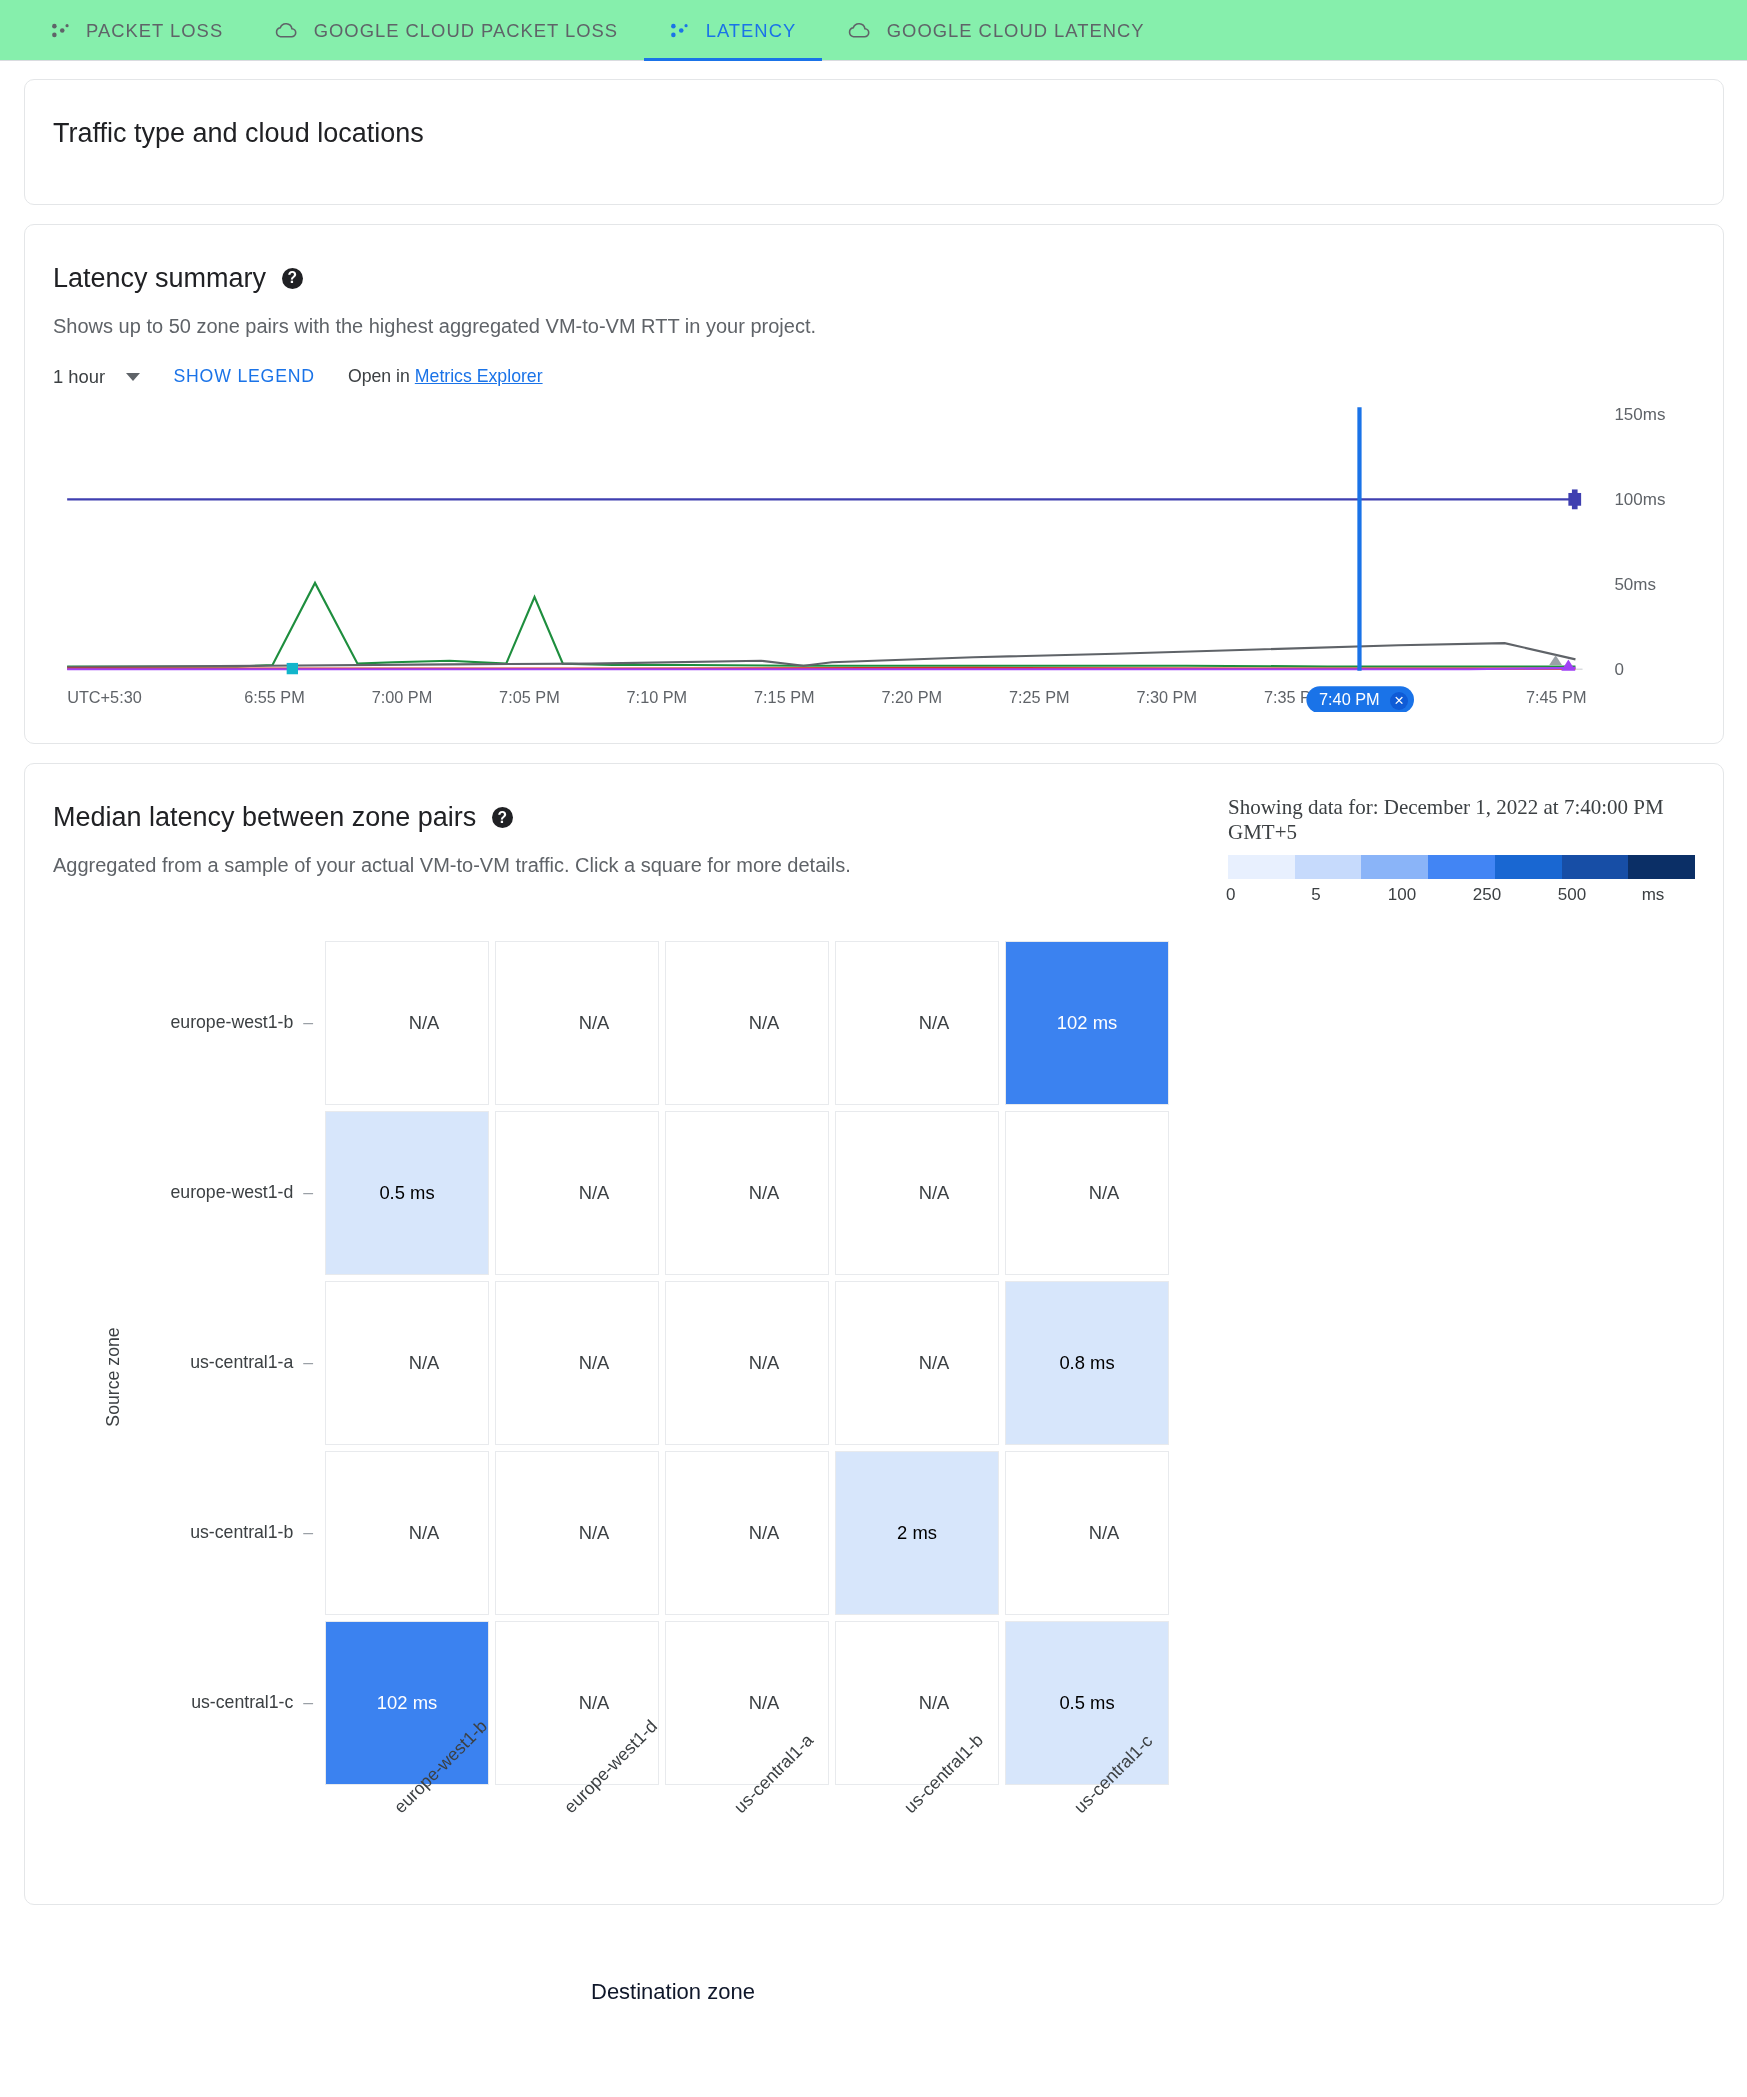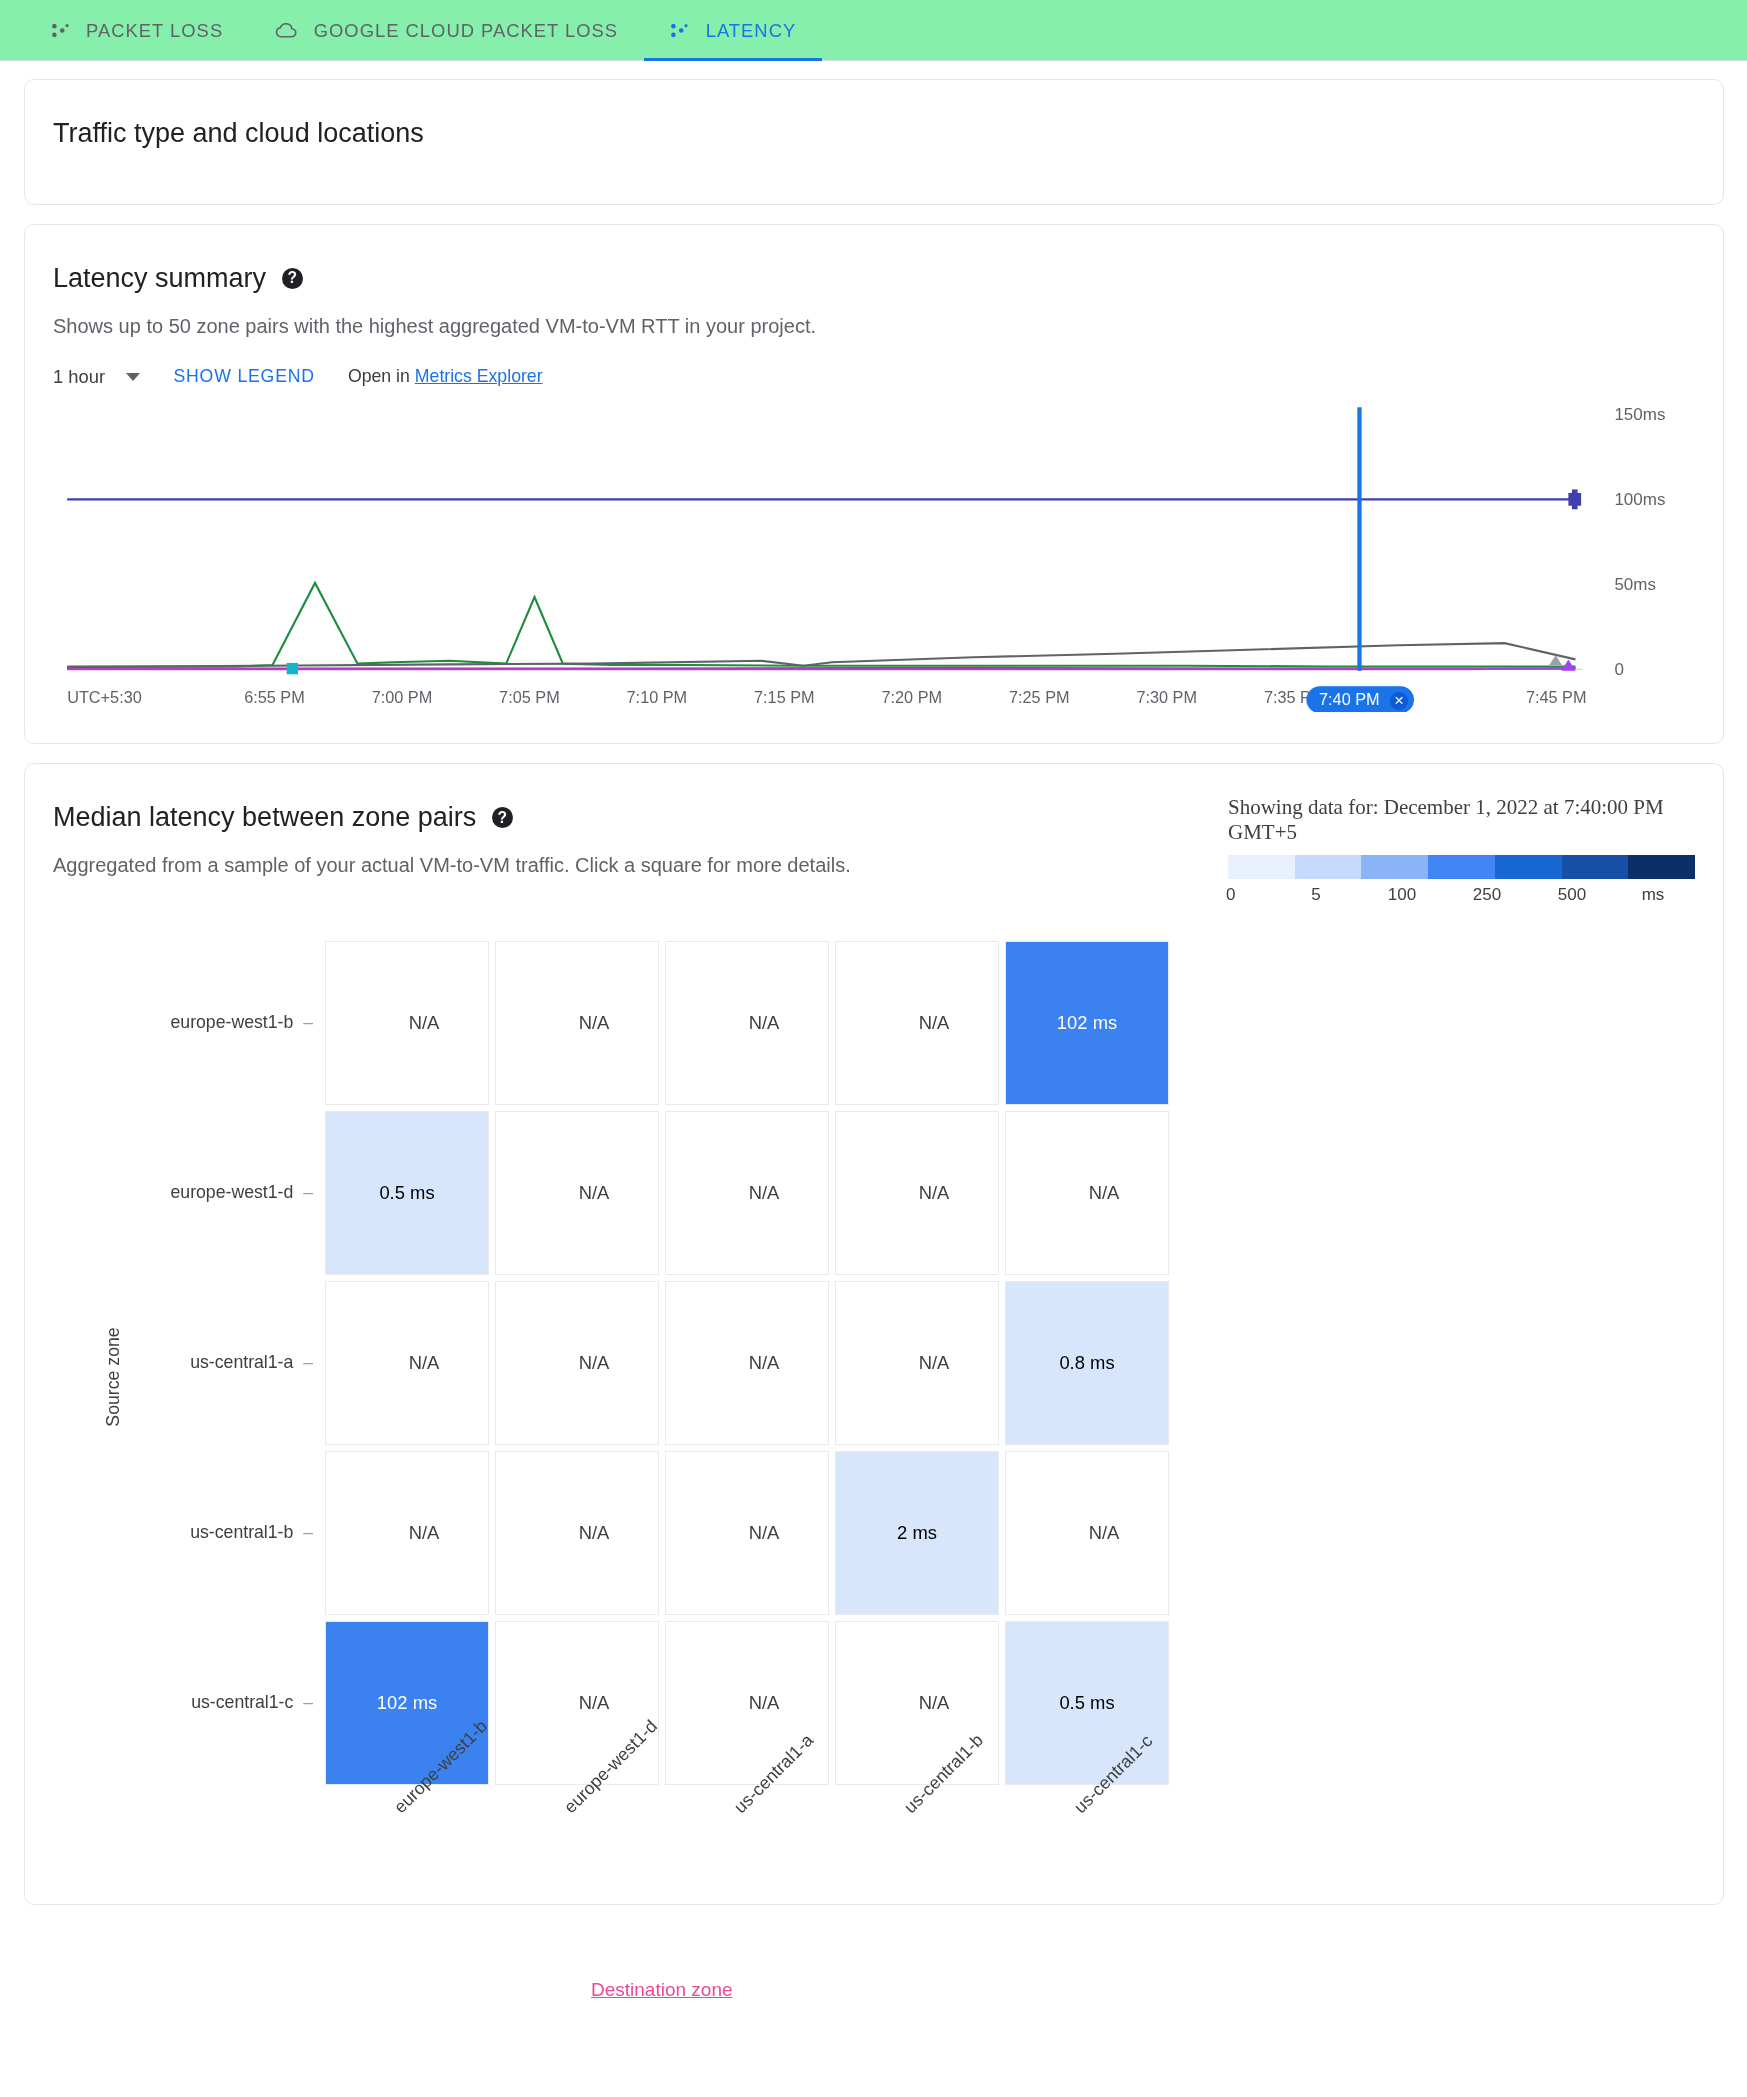--- a/index.html
+++ b/index.html
@@ -266,23 +266,22 @@
     transform: rotate(-45deg);
     transform-origin: left top;
     white-space: nowrap;
     margin-left: 68px;
     margin-top: 7px;
   }
   .axis-label-x {
     position: absolute;
     left: 538px;
     top: 1041px;
-    font-size: 19px;
-    color: #ec4899;
-    text-decoration: underline;
+    font-size: 22px;
+    color: #0f172a;
   }
 </style>
 </head>
 <body>
 
 <div class="page">
 
   <div class="tabbar">
 
     <div class="tab">
@@ -311,20 +310,28 @@
         <svg width="21" height="21" viewBox="0 0 24 24" fill="#1a73e8">
           <circle cx="5" cy="7" r="2.6"></circle>
             <circle cx="5" cy="17" r="2.6"></circle>
           <circle cx="14" cy="12" r="2.6"></circle>
             <circle cx="19.5" cy="6.5" r="1.8"></circle>
         </svg>
       </span>
       <span>LATENCY</span>
     </div>
 
+    <div class="tab">
+      <span>
+        <svg width="24" height="18.4" viewBox="0 0 24 18" fill="none" stroke="#5f6368" stroke-width="1.6">
+          <path d="M6.5 15.5h11a4 4 0 0 0 .4-8A6 6 0 0 0 6.3 6.6a4.5 4.5 0 0 0 .2 8.9z"></path>
+        </svg>
+      </span>
+      <span>GOOGLE CLOUD LATENCY</span>
+    </div>
 
   </div>
 
   <div class="card">
     <div class="card-pad">
       <h2 class="section-title">Traffic type and cloud locations</h2>
     </div>
   </div>
 
   <div class="card">

